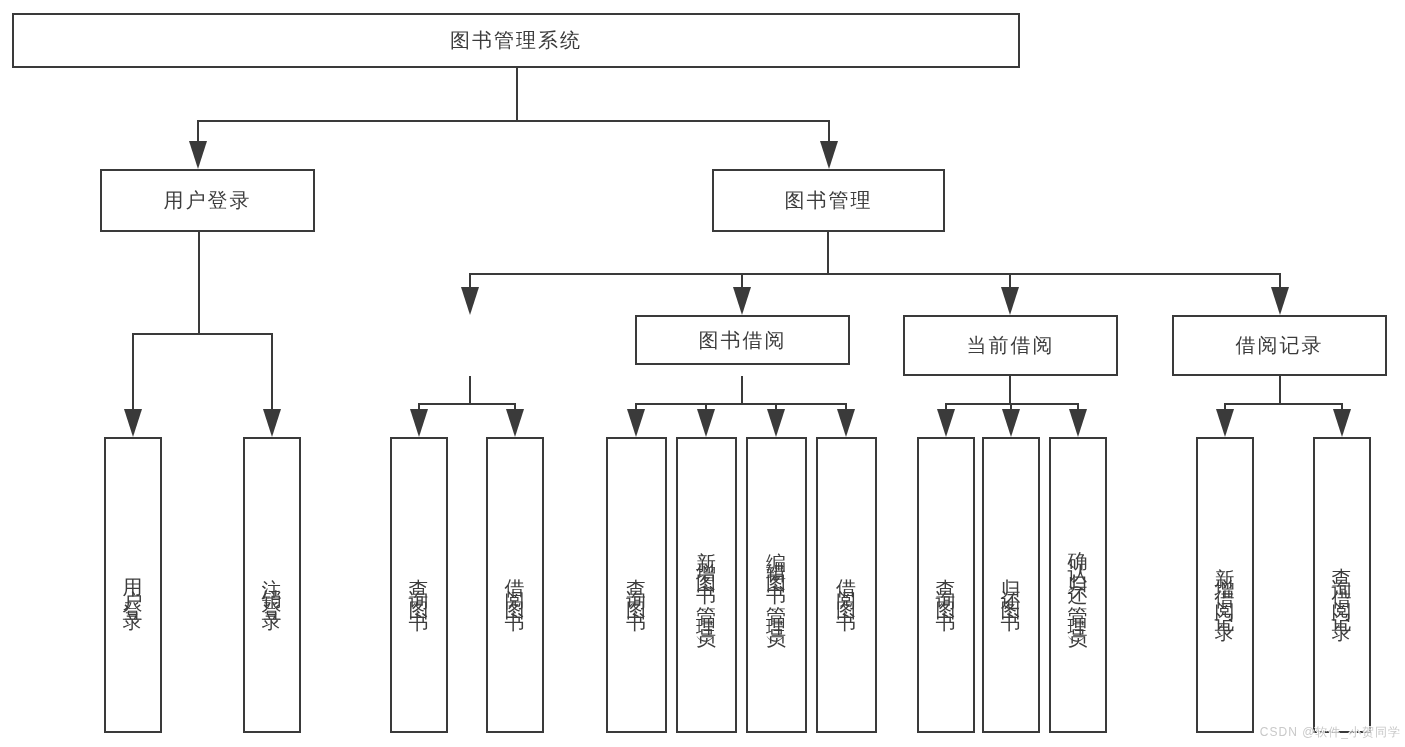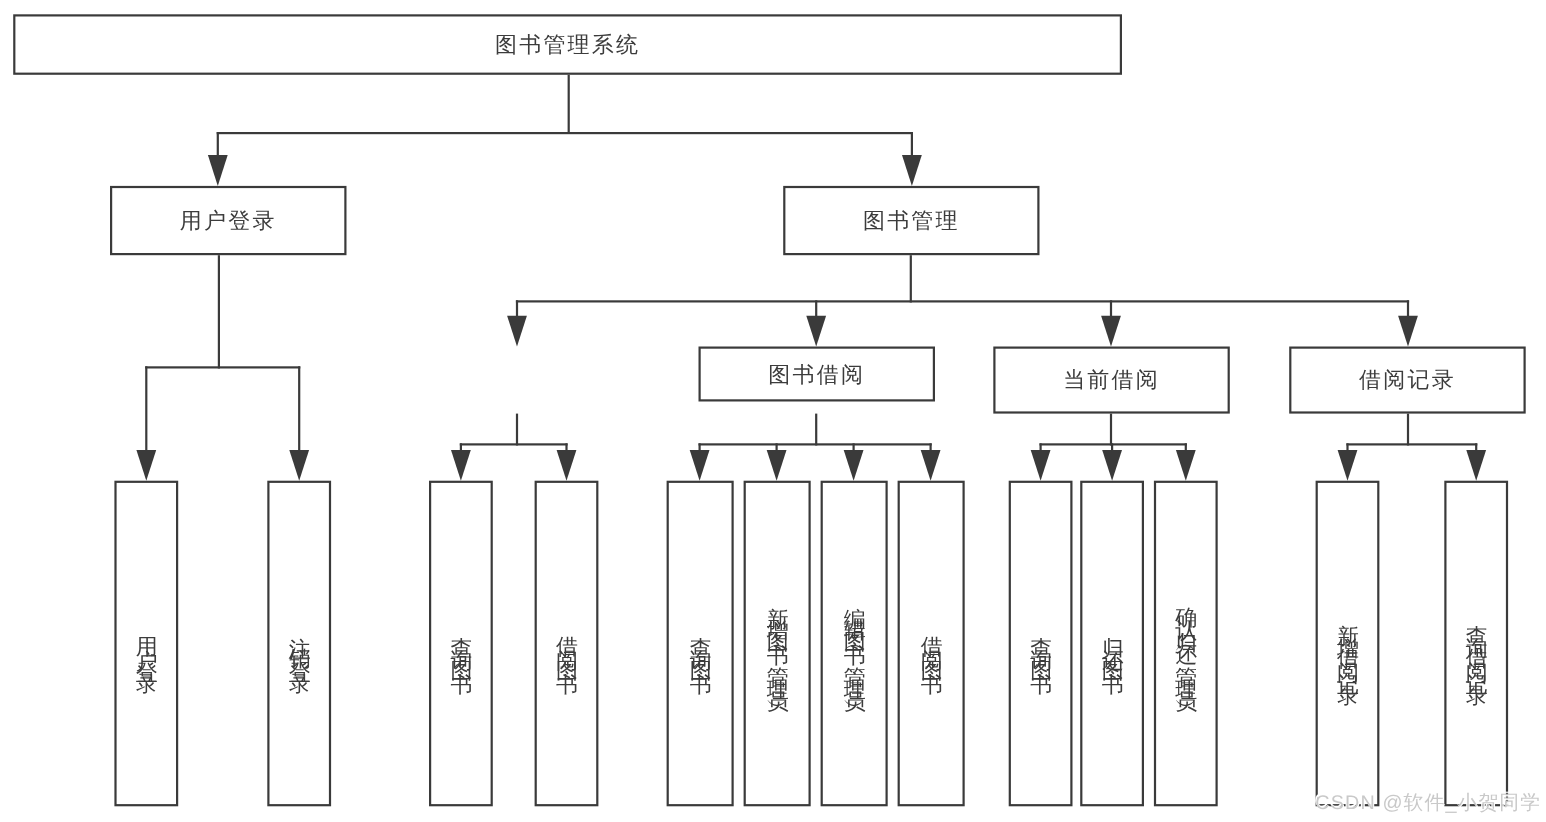--- a/index.html
+++ b/index.html
@@ -20,21 +20,21 @@
   }
   .vline { position:absolute; width:2px; background:#3a3a3a; }
   .hline { position:absolute; height:2px; background:#3a3a3a; }
   .arrow {
     position:absolute; width:0; height:0;
     border-left:9px solid transparent; border-right:9px solid transparent;
     border-top:28px solid #3a3a3a;
   }
   .watermark {
     position:absolute; right:4px; bottom:6px;
-    font-size:18px; letter-spacing:1px; color:#c9c9c9;
+    font-size:12px; letter-spacing:1px; color:#c9c9c9;
     text-shadow:1px 1px 0 #ffffff, -1px -1px 0 #ffffff; z-index:10;
   }
 </style>
 </head>
 <body>
 
 <div class="canvas">
 
   <div class="box h" style="left:12px;top:13px;width:1008px;height:55px">
     <span class="lbl">图书管理系统</span>

